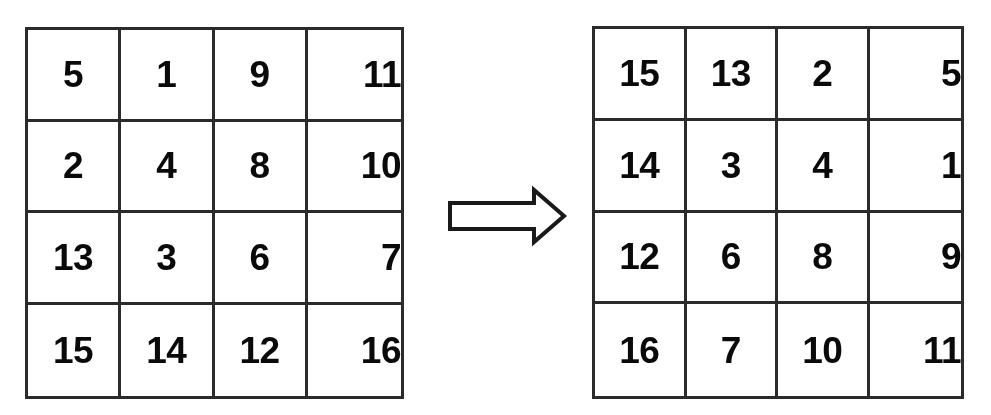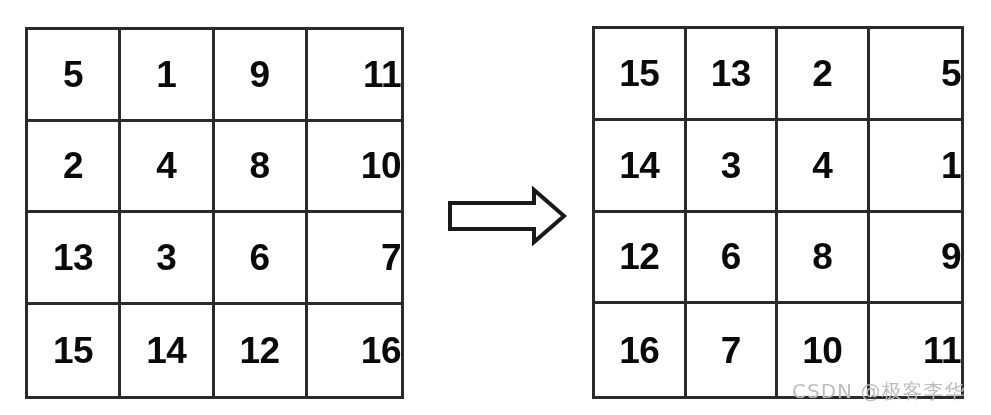--- a/index.html
+++ b/index.html
@@ -213,15 +213,14 @@
         <span class="cell-value">7</span>
       </div>
     <div class="cell row-last">
         <span class="cell-value">10</span>
       </div>
     <div class="cell col-last row-last">
         <span class="cell-value">11</span>
       </div>
   </div>
 
-  <div class="watermark wm-secondary">CSDN @极客李华</div>
 
 </div>
 
 </body></html>

